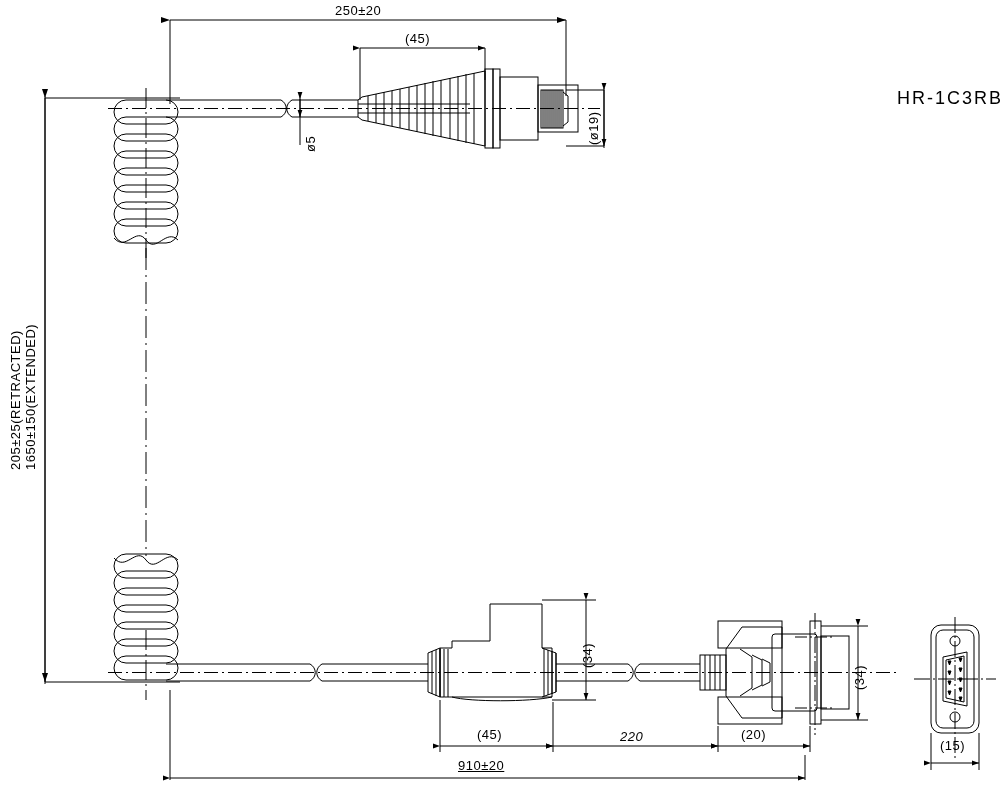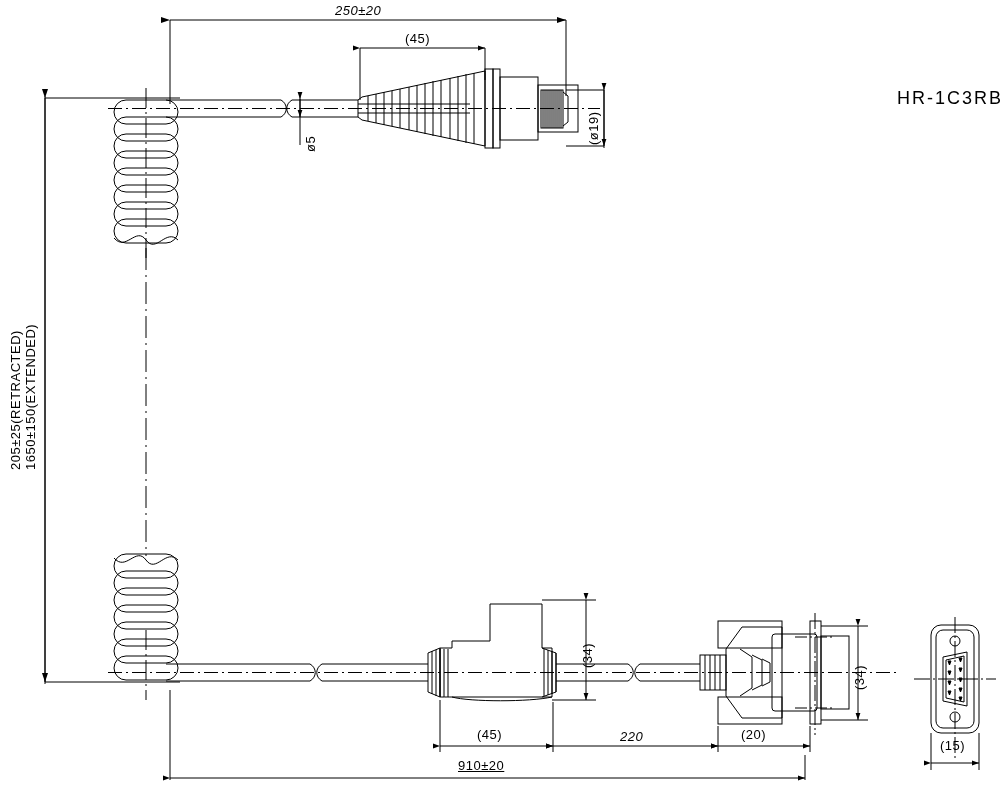--- a/index.html
+++ b/index.html
@@ -301,21 +301,21 @@
         <line x1="931" y1="733" x2="931" y2="770"></line>
         <line x1="979" y1="733" x2="979" y2="770"></line>
         <line x1="931" y1="763" x2="979" y2="763" marker-start="url(#arrS)" marker-end="url(#arrS)"></line>
       </g>
 
     </g>
   </svg>
 
   <div class="lbl title" style="left:858px; top:88px;margin-left:39px;">HR-1C3RB</div>
 
-  <div class="lbl" style="left:335px; top:3px;font-style:italic;">250±20</div>
+  <div class="lbl" style="left:335px; top:3px;">250±20</div>
 
   <div class="lbl" style="left:405px; top:31px;">(45)</div>
 
   <div class="lbl rot" style="left:303px; top:152px;">ø5</div>
 
   <div class="lbl rot" style="left:586px; top:145px;">(ø19)</div>
 
   <div class="vstack" style="left:8px; top:470px;">
     <div class="line">205±25(RETRACTED)</div>
     <div class="line">1650±150(EXTENDED)</div>

